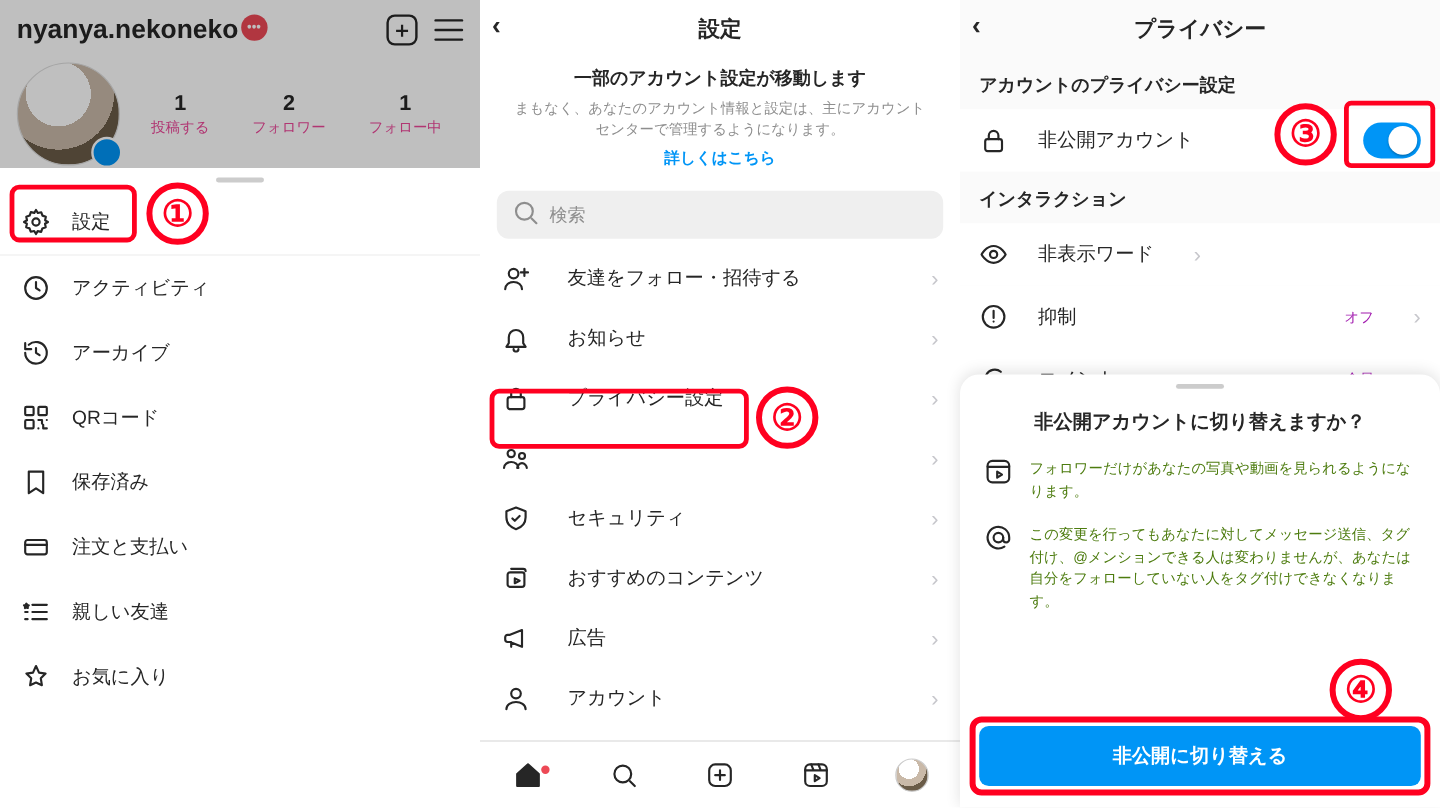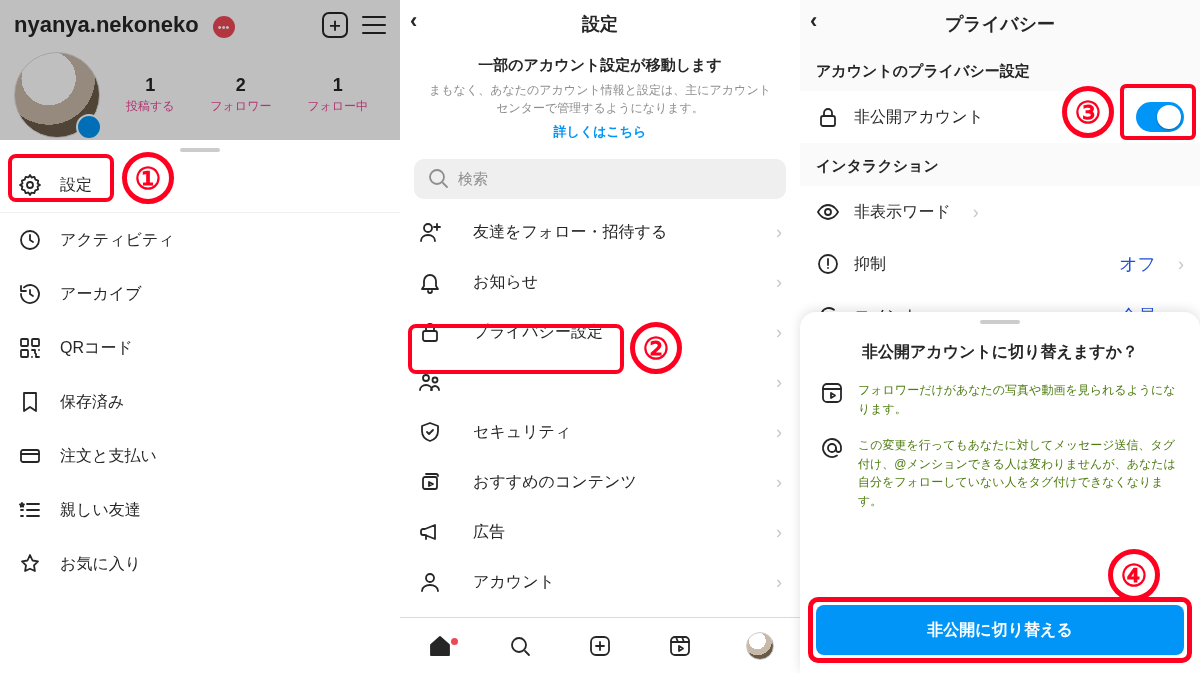--- a/index.html
+++ b/index.html
@@ -47,42 +47,42 @@
   .search-box{margin:8px 14px;background:#efefef;border-radius:10px;height:40px;display:flex;align-items:center;padding:0 12px;gap:8px;color:#8e8e8e;font-size:15px;}
   .s-list .row{display:flex;align-items:center;height:50px;padding:0 18px;gap:31px;}
   .s-list .chev{margin-left:auto;color:#c7c7cc;font-size:18px;}
   .highlight-2{position:absolute;top:324px;left:8px;width:216px;height:50px;border:4px solid #ff0020;border-radius:8px;pointer-events:none;}
   .tabbar{position:absolute;bottom:0;left:0;right:0;height:56px;display:flex;align-items:center;justify-content:space-around;border-top:1px solid #dbdbdb;background:#fff;}
   .tabbar .dot-badge{position:absolute;top:6px;right:-4px;width:7px;height:7px;border-radius:50%;background:#ed4956;}
   .tab-item{position:relative;width:28px;height:28px;display:flex;align-items:center;justify-content:center;}
   
   .p3-top{background:#fafafa;}
   .p3-section-h{font-size:15px;font-weight:700;padding:14px 16px 10px;}
-  .p3-row{display:flex;align-items:center;height:52px;padding:0 16px;gap:14px;background:#fff;}
-  .p3-row .sub{margin-left:auto;color:#1d4ed8;font-size:18px;}
+  .p3-row{display:flex;align-items:center;height:52px;padding:0 16px;gap:25px;background:#fff;}
+  .p3-row .sub{margin-left:auto;color:#a21caf;font-size:12px;}
   .p3-row .chev{color:#c7c7cc;font-size:18px;margin-left:8px;}
   .toggle{width:48px;height:30px;border-radius:15px;background:#0095f6;position:relative;flex-shrink:0;}
   .toggle .knob{position:absolute;top:3px;right:3px;width:24px;height:24px;border-radius:50%;background:#fff;box-shadow:0 1px 2px rgba(0,0,0,0.3);}
   .highlight-3{position:absolute;top:84px;right:4px;width:76px;height:56px;border:4px solid #ff0020;border-radius:6px;pointer-events:none;}
   .sheet3{position:absolute;left:0;right:0;bottom:0;top:312px;background:#fff;border-radius:16px 16px 0 0;box-shadow:0 -2px 12px rgba(0,0,0,0.12);}
   .sheet3 .title{text-align:center;font-size:16px;font-weight:700;padding:12px 0 18px;}
   .sheet3 .para{display:flex;gap:14px;padding:0 20px 18px;}
   .sheet3 .para .txt{font-size:12px;color:#4d7c0f;line-height:1.55;}
   .confirm-wrap{position:absolute;left:8px;right:8px;bottom:10px;border:5px solid #ff0020;border-radius:10px;padding:3px;}
   .confirm-btn{width:100%;height:50px;border:none;border-radius:8px;background:#0095f6;color:#fff;font-size:16px;font-weight:700;}
   
   svg{width:24px;height:24px;stroke:#262626;stroke-width:1.8;fill:none;stroke-linecap:round;stroke-linejoin:round;}
   .avatar-mini{width:28px;height:28px;border-radius:50%;background:radial-gradient(circle at 40% 30%,#fff 0 35%,#c9b9a8 0 60%,#6a5b47 0 100%);border:1px solid #ccc;}
 </style>
 </head>
 <body>
 
 <div class="pane">
   <div class="p1-header">
-    <div style="display:flex;align-items:flex-end;gap:14px;">
+    <div style="display:flex;align-items:flex-start;gap:2px;">
       <span class="uname">nyanya.nekoneko</span>
       <span class="red-dot">•••</span>
     </div>
     <div class="right">
       <div class="add-box">＋</div>
       <div class="burger">
           <span></span>
           <span></span>
           <span></span>
         </div>

